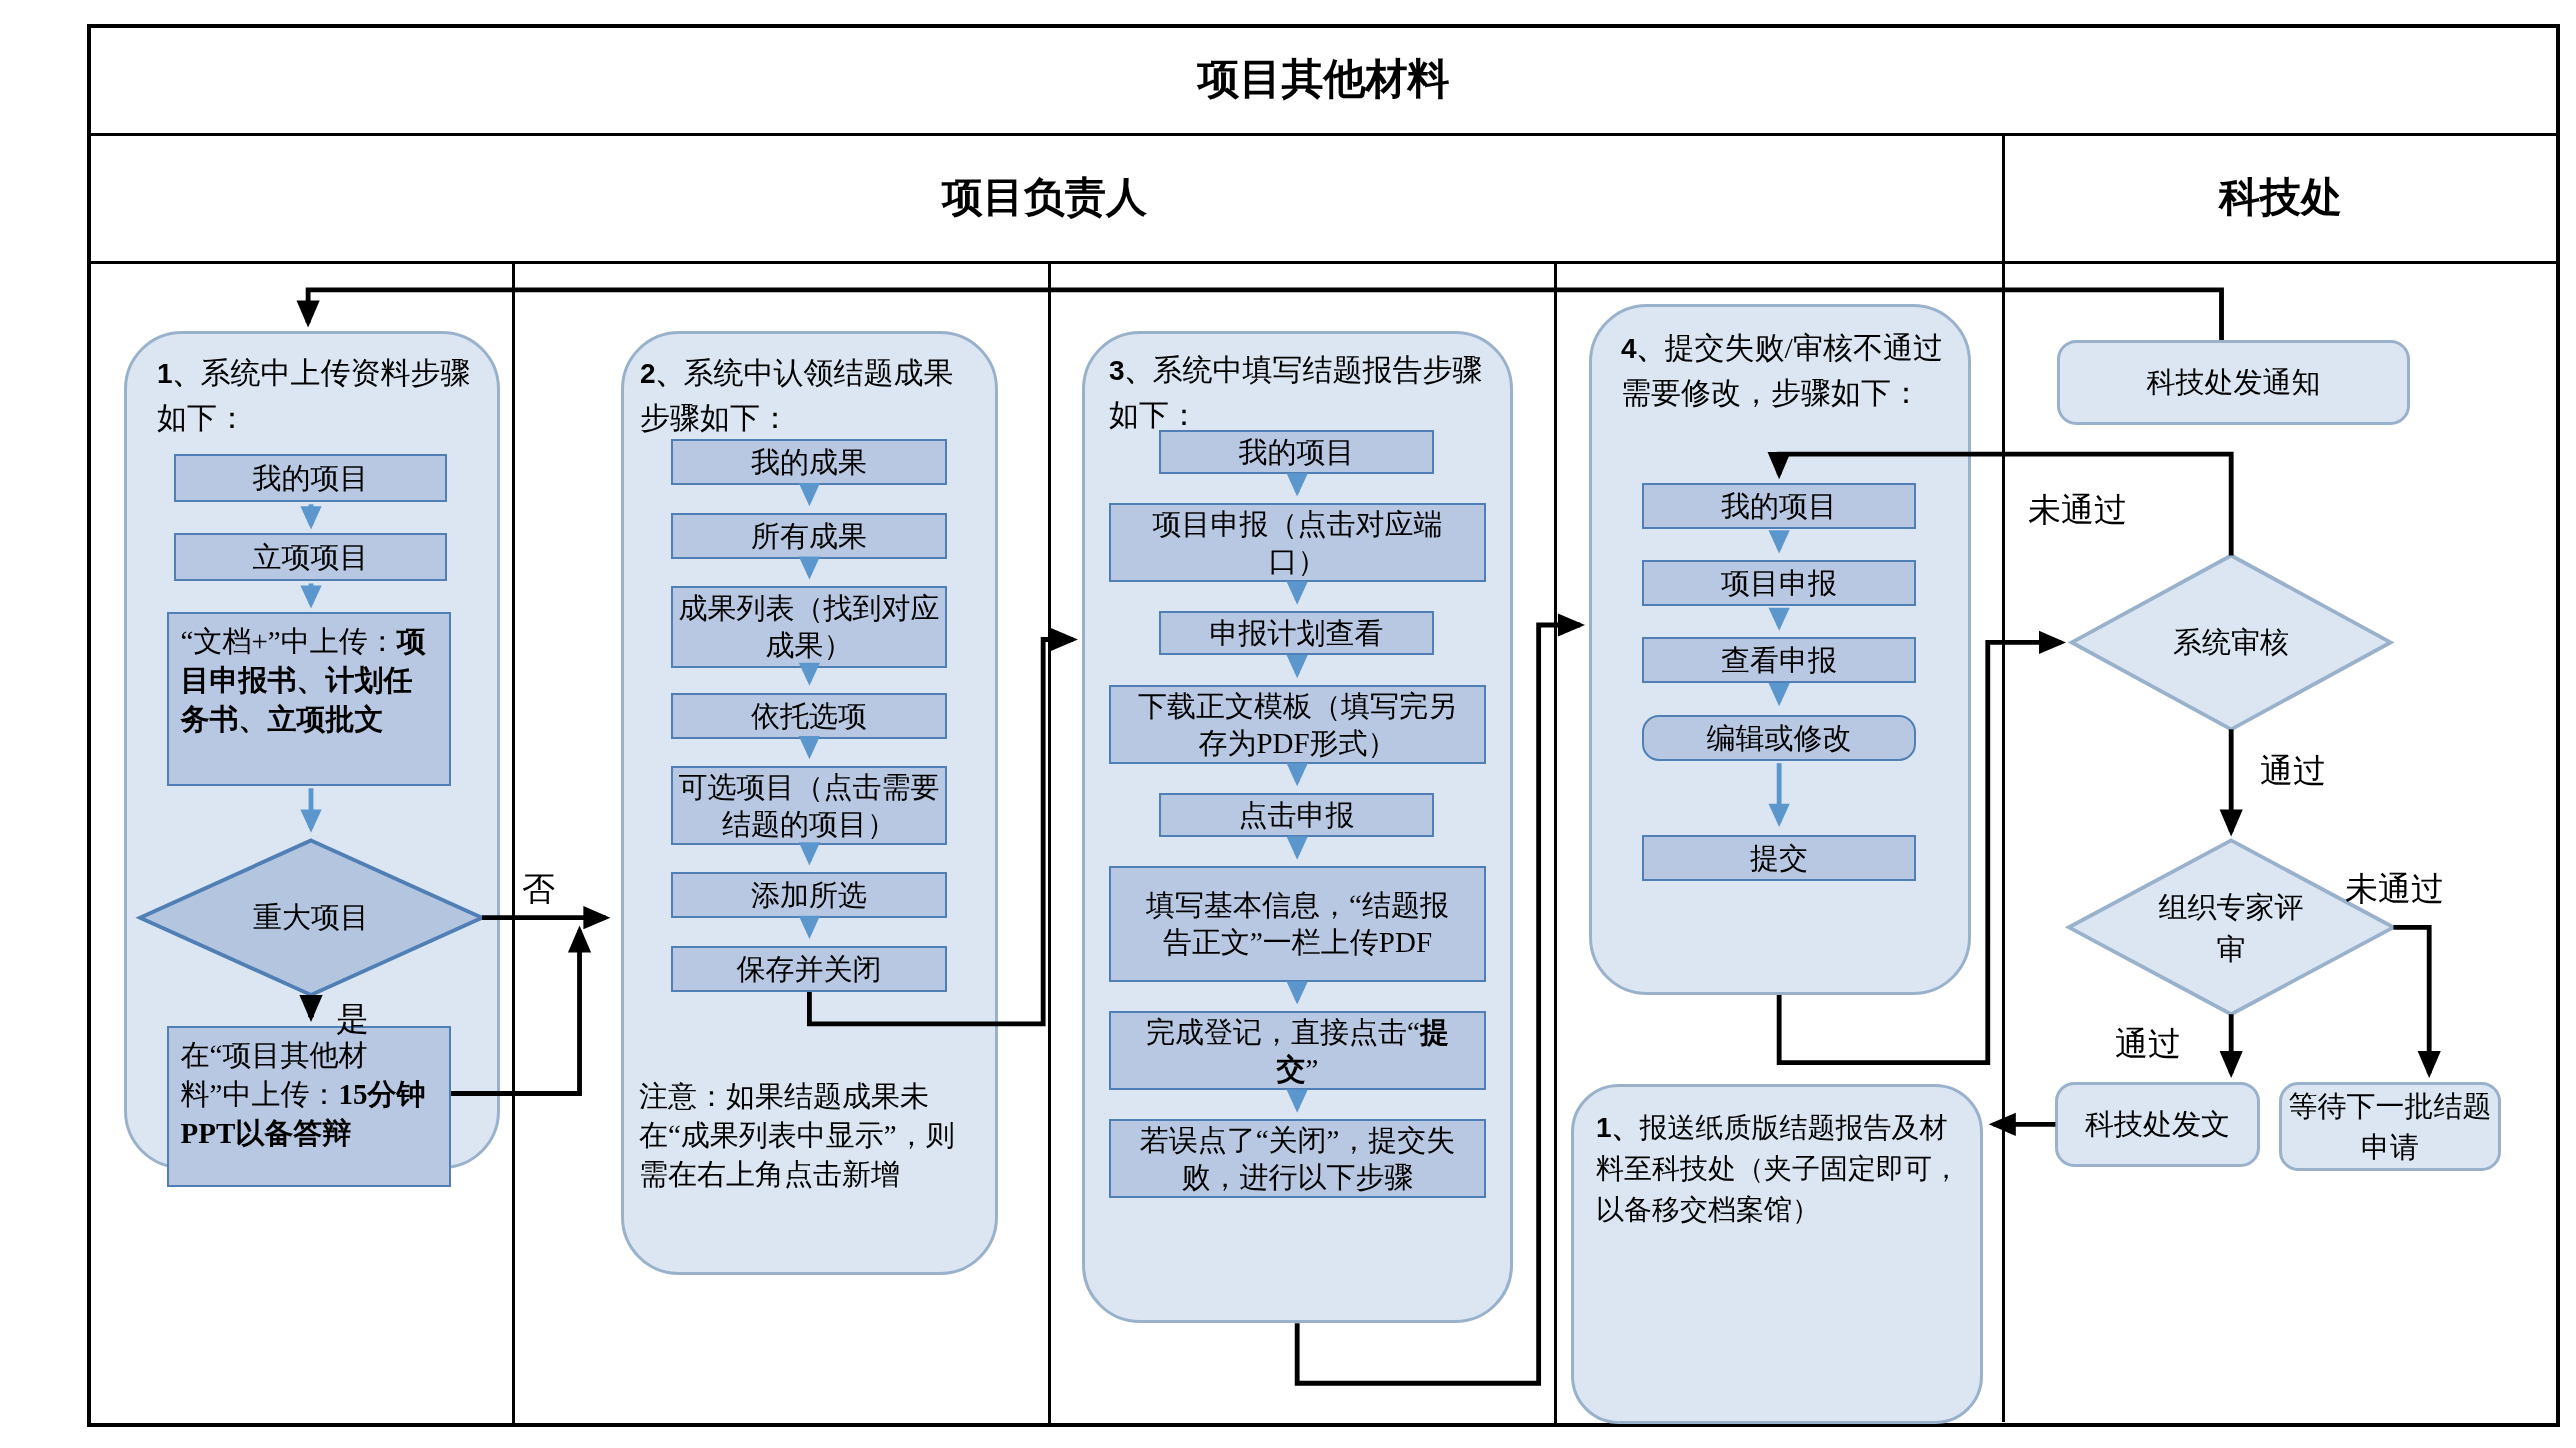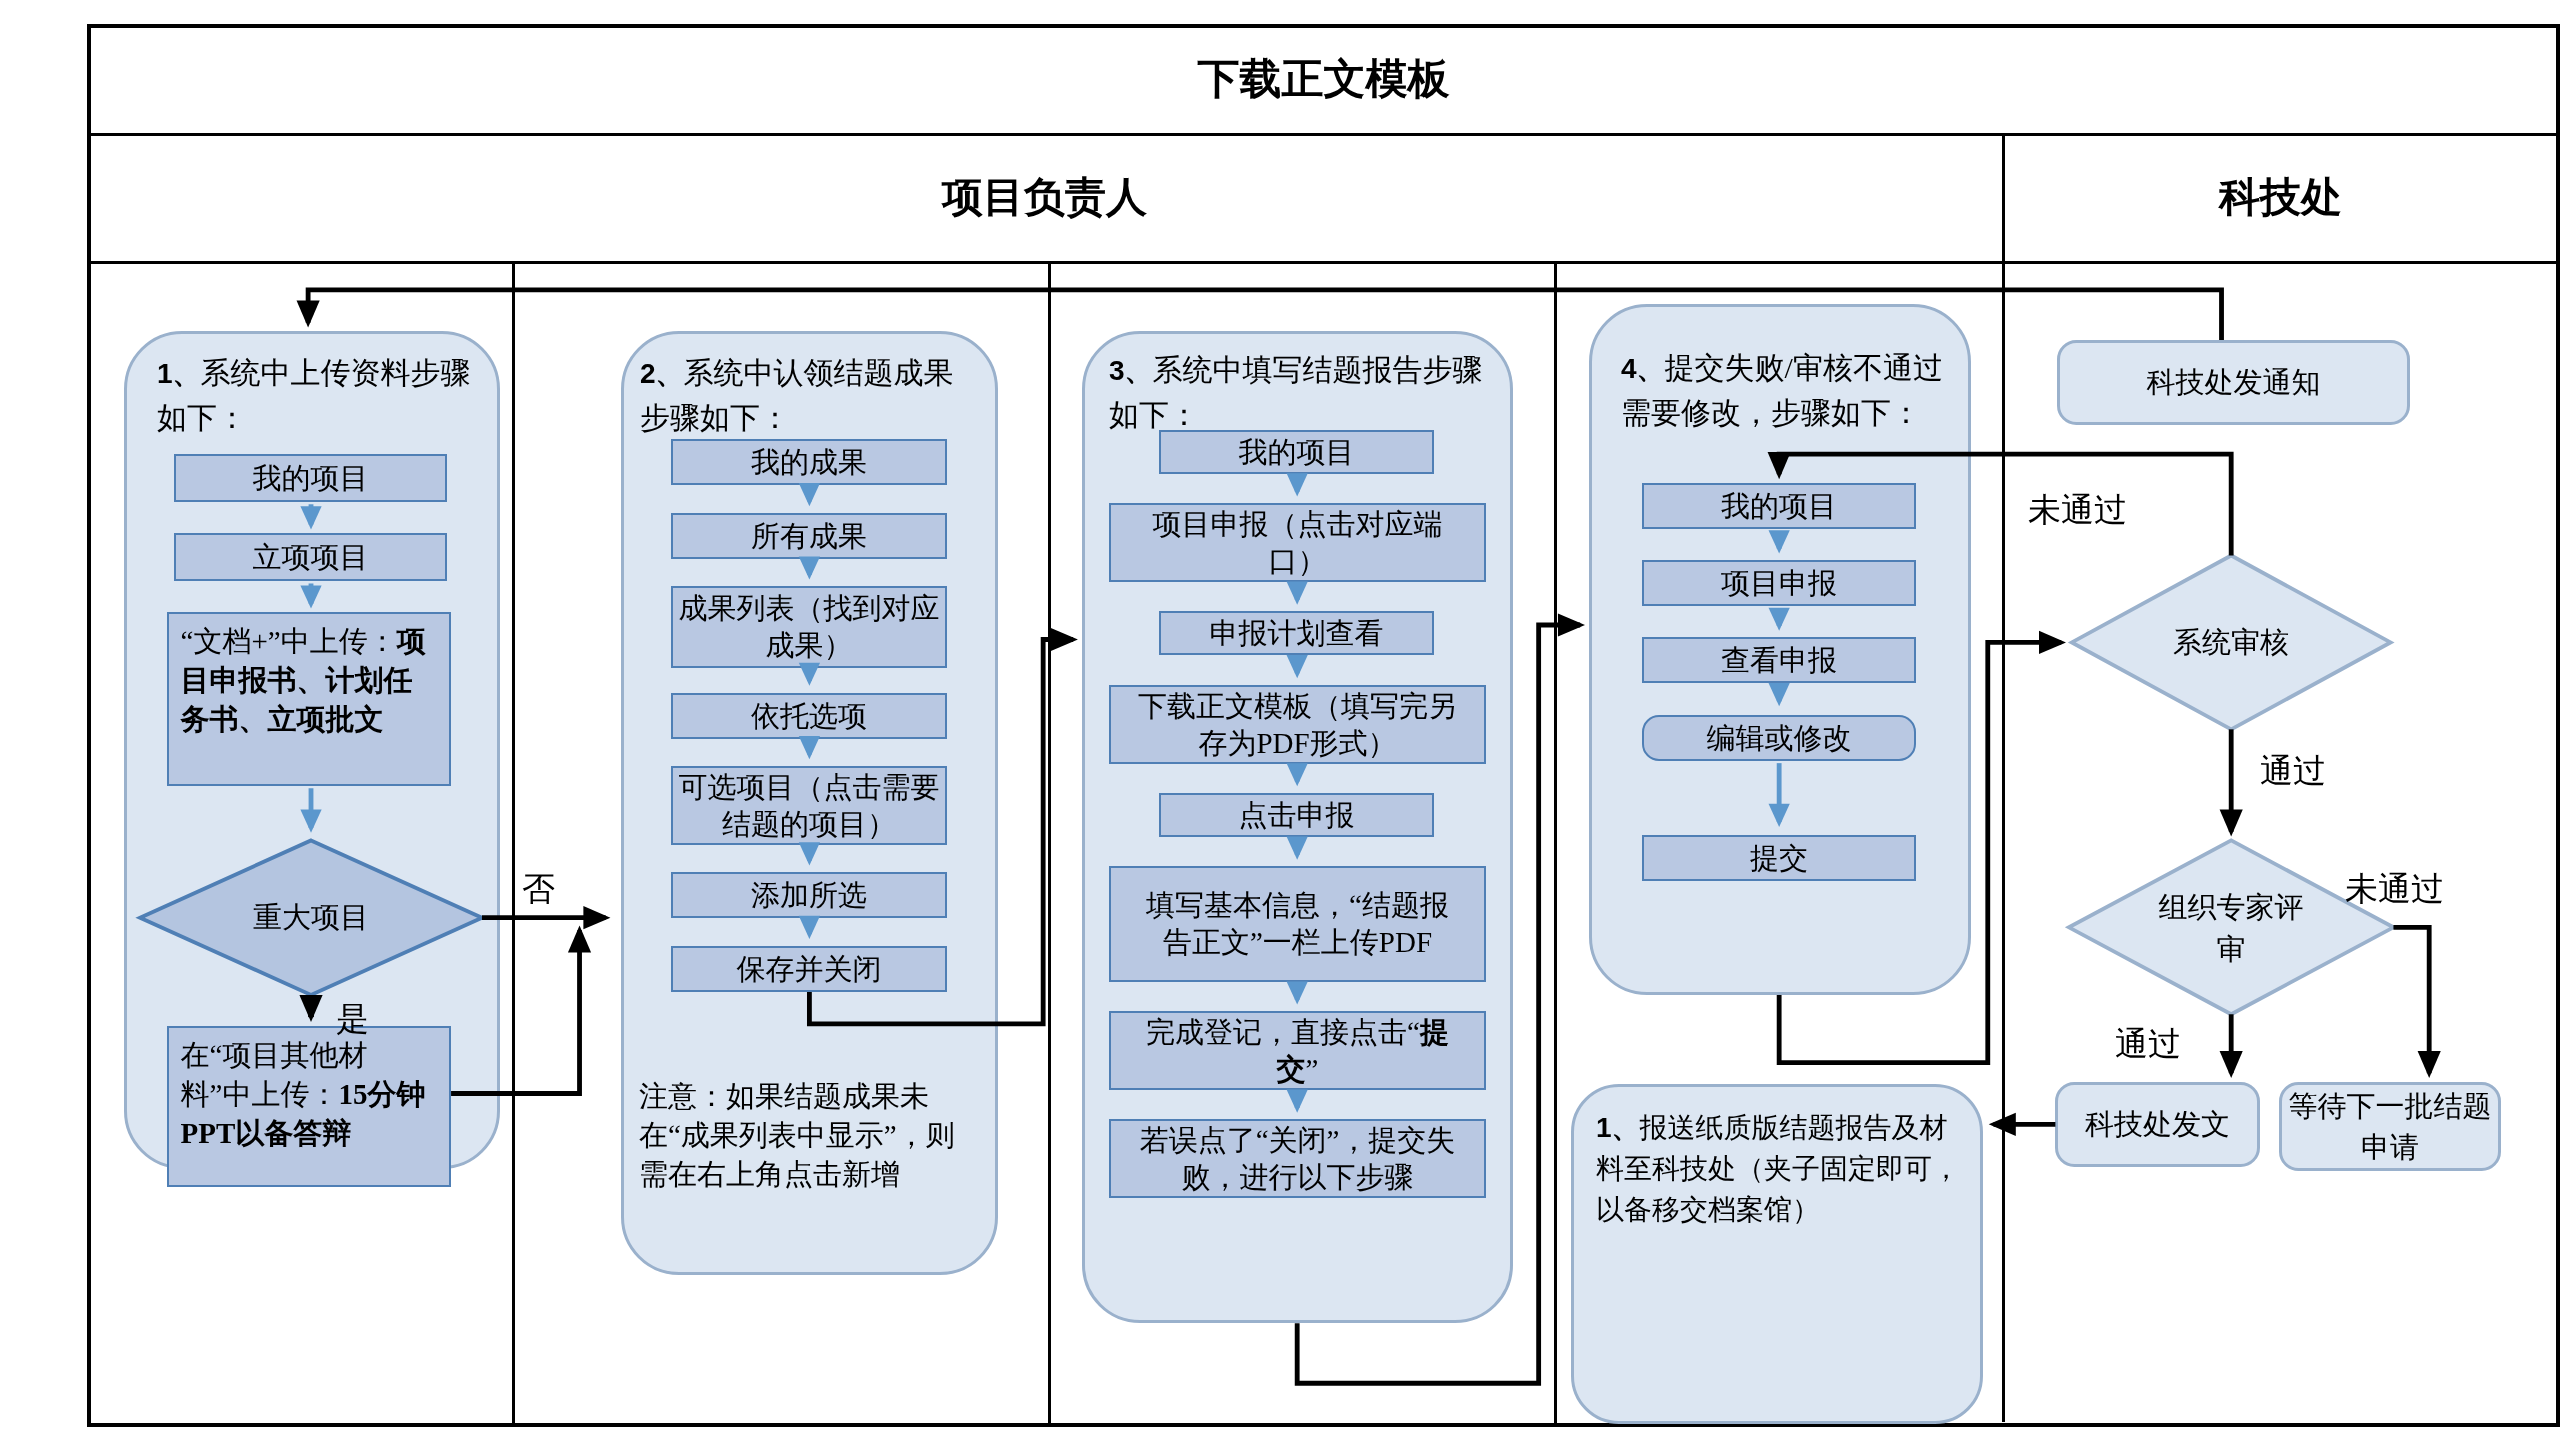--- a/index.html
+++ b/index.html
@@ -37,40 +37,40 @@
   <div class="ln" style="left:87px;top:1423px;width:2473px;height:3.9px;"></div>
   <div class="ln" style="left:87px;top:24px;width:3.9px;height:1402px;"></div>
   <div class="ln" style="left:2556px;top:24px;width:3.9px;height:1402px;"></div>
   <div class="ln" style="left:87px;top:133px;width:2473px;height:2.9px;"></div>
   <div class="ln" style="left:87px;top:261px;width:2473px;height:2.9px;"></div>
   <div class="ln" style="left:512px;top:261px;width:2.9px;height:1162px;"></div>
   <div class="ln" style="left:1048px;top:261px;width:2.9px;height:1162px;"></div>
   <div class="ln" style="left:1554px;top:261px;width:2.9px;height:1162px;"></div>
   <div class="ln" style="left:2002px;top:133px;width:2.9px;height:1289px;"></div>
 
-  <div class="title" style="left:87px;top:29px;width:2473px;height:100px;">下载正文模板</div>
+  <div class="title" style="left:87px;top:29px;width:2473px;height:100px;">项目其他材料</div>
   <div class="laneh" style="left:87px;top:137px;width:1915px;height:120px;">项目负责人</div>
   <div class="laneh" style="left:2002px;top:137px;width:557px;height:120px;">科技处</div>
 
   <div class="pool" style="left:124px;top:331px;width:376px;height:838px;"></div>
   <div class="pool" style="left:621px;top:331px;width:377px;height:944px;"></div>
   <div class="pool" style="left:1082px;top:331px;width:431px;height:992px;"></div>
   <div class="pool" style="left:1589px;top:304px;width:382px;height:691px;"></div>
   <div class="pool" style="left:1571px;top:1084px;width:412px;height:340px;border-radius:48px;"></div>
 
   <div class="hdr" style="left:157px;top:351px;width:319px;">
     <b>1、</b><span>系统中上传资料步骤如下：</span>
   </div>
   <div class="hdr" style="left:640px;top:351px;width:340px;">
     <b>2、</b><span>系统中认领结题成果步骤如下：</span>
   </div>
   <div class="hdr" style="left:1109px;top:348px;width:386px;">
     <b>3、</b><span>系统中填写结题报告步骤如下：</span>
   </div>
-  <div class="hdr" style="left:1621px;top:326px;width:333px;margin-top:20px;">
+  <div class="hdr" style="left:1621px;top:326px;width:333px;">
     <b>4、</b><span>提交失败/审核不通过需要修改，步骤如下：</span>
   </div>
 
   <div class="bx" style="left:174px;top:454px;width:273px;height:48px;">我的项目</div>
   <div class="bx" style="left:174px;top:533px;width:273px;height:48px;">立项项目</div>
   <div class="bx bxl" style="left:167px;top:612px;width:284px;height:174px;">
     <span>“文档+”中上传：</span><b>项目申报书、计划任务书、立项批文</b>
   </div>
   <div class="bx bxl" style="left:167px;top:1026px;width:284px;height:161px;">
     <span>在“项目其他材料”中上传：</span><b>15分钟PPT以备答辩</b>

